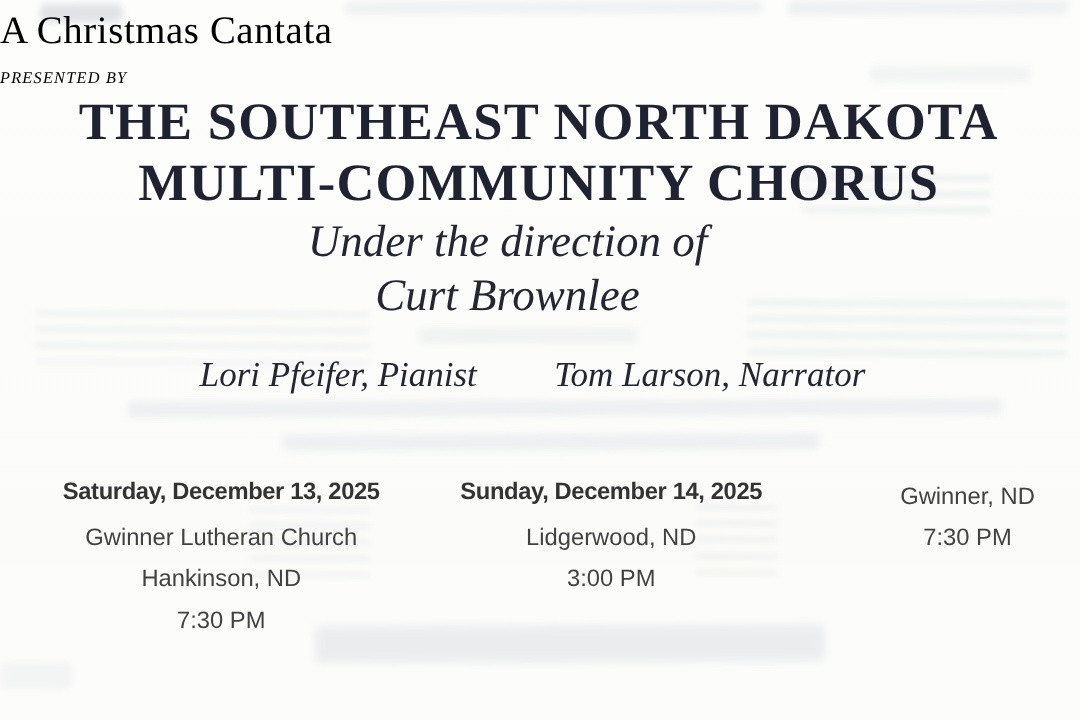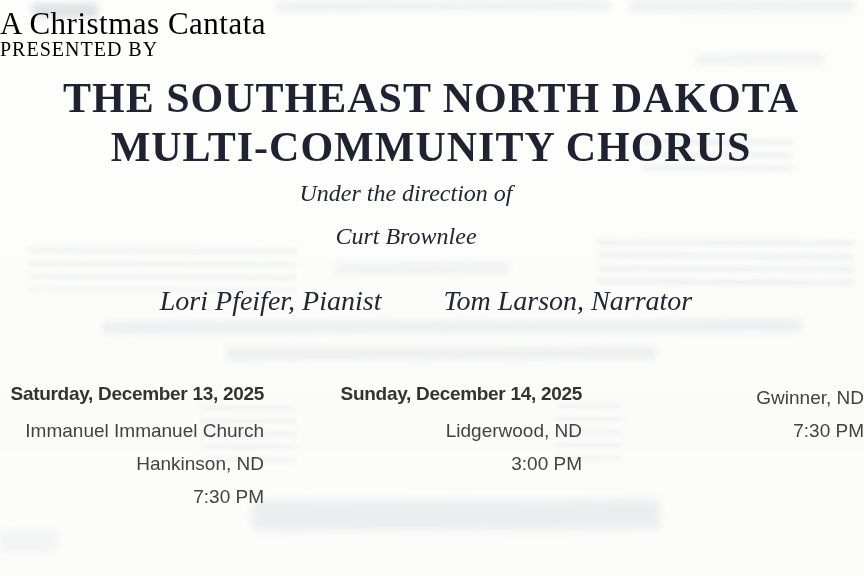--- a/index.html
+++ b/index.html
@@ -27,48 +27,48 @@
     background:repeating-linear-gradient(180deg,#8a93a0 0 4px,transparent 4px 13px);
     filter:blur(2.5px);
     opacity:.15;
     transform:scaleX(-1) rotate(-.3deg);
   }
   .title{
     position:absolute;left:0;top:6px;width:832px;
     font-size:31px;letter-spacing:.5px;
   }
   .presented{
-    position:absolute;left:0;top:38px;width:832px;
-    font-size:20px;letter-spacing:1px;
+    position:absolute;left:0;top:54px;width:832px;
+    font-size:13px;letter-spacing:1px;font-style:italic;
   }
   .chorus{
     position:absolute;left:0;top:74px;width:862px;
     font-size:42px;line-height:49px;
     font-weight:bold;letter-spacing:1px;
     text-align:center;color:#1f2230;
   }
   .direction{
     position:absolute;left:0;top:172px;width:812px;
-    font-size:24px;line-height:43px;
+    font-size:36px;line-height:43px;
     font-style:italic;text-align:center;color:#242634;
   }
 
   
   .performers{
     position:absolute;left:0;top:285px;width:852px;
     display:flex;justify-content:center;gap:62px;
     font-size:28px;font-style:italic;color:#242634;align-items:flex-end;
   }
 
   
   .event-col{
     position:absolute;top:381px;
-    text-align:right;
+    text-align:center;
     font-family:"Liberation Sans", sans-serif;
-    color:#3b3b3b;font-size:19px;
+    color:#3b3b3b;font-size:19px;margin-left:44px;
   }
   .event-col .date{
     font-weight:bold;color:#333;height:33px;line-height:26px;
     letter-spacing:-.3px;font-size:19px;
   }
   .event-col .venue,.event-col .city,.event-col .time{
     height:33px;line-height:33px;color:#424242;
   }
   .col-1{left:2px;width:262px;}
   .col-2{left:308px;width:274px;}
@@ -107,21 +107,21 @@
     <div>Curt Brownlee</div>
   </div>
 
   <div class="performers">
     <span>Lori Pfeifer, Pianist</span>
     <span>Tom Larson, Narrator</span>
   </div>
 
   <div class="event-col col-1">
     <div class="date">Saturday, December 13, 2025</div>
-    <div class="venue">Immanuel Immanuel Church</div>
+    <div class="venue">Gwinner Lutheran Church</div>
     <div class="city">Hankinson, ND</div>
     <div class="time">7:30 PM</div>
   </div>
 
   <div class="event-col col-2">
     <div class="date">Sunday, December 14, 2025</div>
     <div class="city">Lidgerwood, ND</div>
     <div class="time">3:00 PM</div>
   </div>
 

